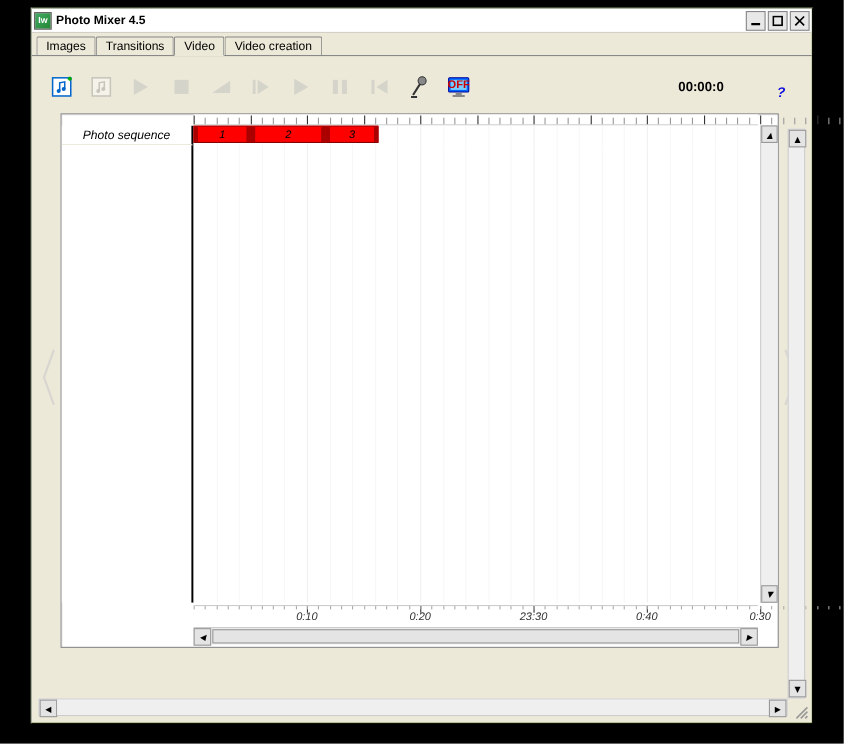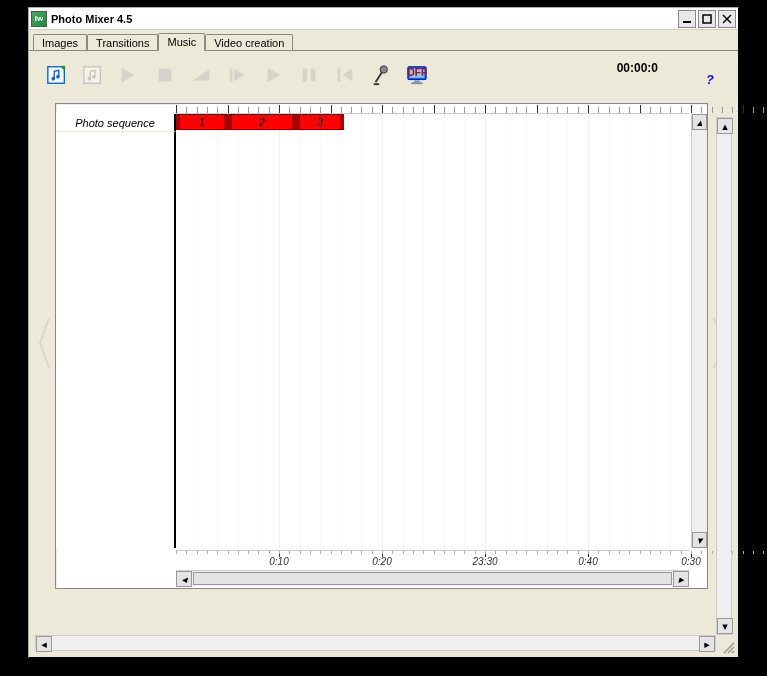--- a/index.html
+++ b/index.html
@@ -6,27 +6,27 @@
 body { background: #000; width: 767px; height: 676px; overflow: hidden; }
 
 .outer { position: absolute; left: 28px; top: 7px; width: 711px; height: 651px; background: #4d7c0f; border: 1px solid #000; border-top-color: #aaa; border-left-color: #aaa; }
 .titlebar { height: 22px; background: #fff; display: flex; align-items: center; padding: 0 2px; border-bottom: 1px solid #d4d0c8; }
 .titlebar .app-icon { width: 16px; height: 16px; background: linear-gradient(135deg,#4a6,#283); border: 1px solid #555; margin-right: 4px; display:flex; align-items:center; justify-content:center; color:#fff; font-size:8px; font-weight:bold; }
 .titlebar .title { flex: 1; color: #000; font-weight: bold; }
 .winbtns { display: flex; gap: 2px; }
 .winbtn { width: 18px; height: 18px; background: #e8e8e8; border: 1px solid #888; display: flex; align-items: center; justify-content: center; cursor: pointer; font-family: Arial; }
 .winbtn svg { width: 10px; height: 10px; }
 
-.tabs { display: flex; padding: 2px 4px 0 4px; background: #ece9d8; height: 20px; align-items: center; }
+.tabs { display: flex; padding: 2px 4px 0 4px; background: #ece9d8; height: 20px; align-items: flex-start; }
 .tab { padding: 2px 8px; font-size: 11px; border: 1px solid #888; border-bottom: none; background: #ece9d8; margin-right: 0; cursor: pointer; border-radius: 2px 2px 0 0; position: relative; top:1px; }
 .tab.active { background: #ece9d8; z-index: 2; border-bottom: 1px solid #ece9d8; }
 
 .client { background: #ece9d8; border-top: 1px solid #888; padding: 6px 6px 6px 6px; height: calc(100% - 42px); position: relative; }
 
-.toolbar { display: flex; align-items: flex-start; gap: 8px; padding: 4px 8px; height: 44px; }
+.toolbar { display: flex; align-items: center; gap: 8px; padding: 4px 8px; height: 44px; }
 .tbtn { width: 28px; height: 28px; border: 1px solid transparent; display: flex; align-items: center; justify-content: center; cursor: pointer; }
 .tbtn svg { width: 22px; height: 22px; }
 .tbtn.disabled { opacity: 0.45; cursor: default; }
 .timecode { margin-left: auto; margin-right: 30px; font-weight: bold; font-size: 12px; color: #000; }
 .helpbtn { width: 28px; height: 28px; display: flex; align-items: center; justify-content: center; cursor: pointer; }
 
 .timeline-wrap { position: relative; margin: 2px 6px 2px 2px; height: 486px; }
 
 .side-arrow { position: absolute; top: 180px; width: 18px; height: 120px; display:flex; align-items:center; justify-content:center; color:#d0ceca; cursor:pointer; }
 .side-arrow.left { left: -2px; }
@@ -93,21 +93,21 @@
             <line x1="1" y1="1" x2="9" y2="9" stroke="#000" stroke-width="1.5"></line>
             <line x1="9" y1="1" x2="1" y2="9" stroke="#000" stroke-width="1.5"></line>
           </svg>
         </div>
     </div>
   </div>
 
   <div class="tabs">
     <div class="tab">Images</div>
     <div class="tab">Transitions</div>
-    <div class="tab active">Music</div>
+    <div class="tab active">Video</div>
     <div class="tab">Video creation</div>
   </div>
 
   <div class="client">
 
     <div class="toolbar">
       <div class="tbtn">
         <svg viewBox="0 0 24 24">
             <rect x="2" y="3" width="18" height="18" fill="#fff" stroke="#06c" stroke-width="1.5"></rect>
             <path d="M9 16 V8 l5 -1 v7" fill="none" stroke="#06c" stroke-width="1.5"></path>

